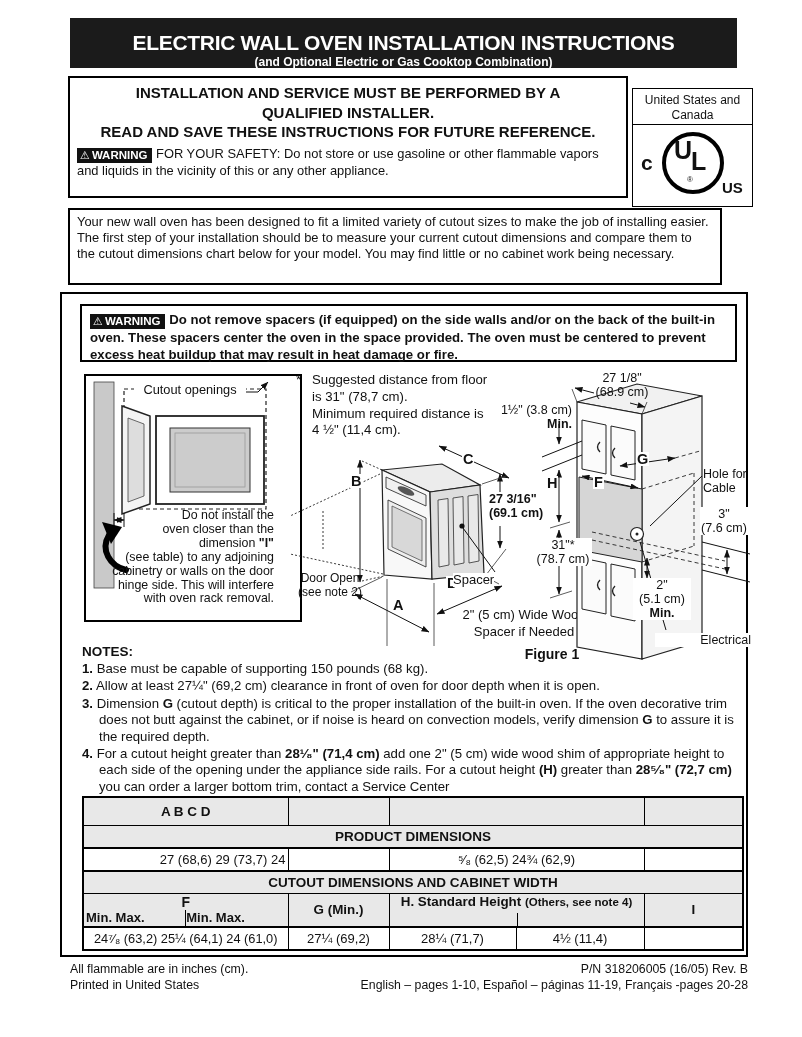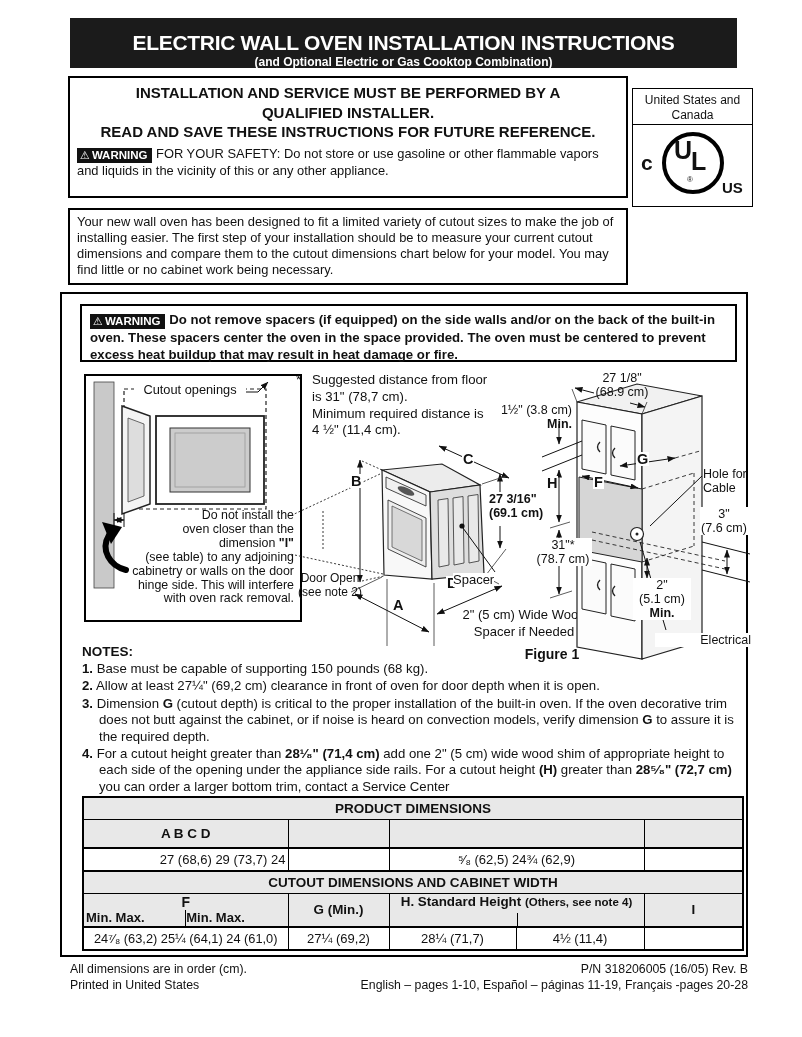--- a/index.html
+++ b/index.html
@@ -65,21 +65,21 @@
 
   <div class="abs box" style="left:68px;top:76px;width:560px;height:122px;">
     <div class="headline" style="padding-top:5px;">INSTALLATION AND SERVICE MUST BE PERFORMED BY A</div>
     <div class="headline">QUALIFIED INSTALLER.</div>
     <div class="headline">READ AND SAVE THESE INSTRUCTIONS FOR FUTURE REFERENCE.</div>
     <div class="bodytxt" style="padding:4px 7px 0 7px;">
       <span class="badge"><span class="tri">⚠</span><span>WARNING</span></span>
       <span>FOR YOUR SAFETY: Do not store or use gasoline or other flammable vapors and liquids in the vicinity of this or any other appliance.</span>
     </div>
   </div>
-  <div class="abs box" style="left:68px;top:208px;width:560px;height:77px;">
+  <div class="abs box" style="left:68px;top:208px;width:654px;height:77px;">
     <div class="bodytxt" style="padding:4px 7px;">Your new wall oven has been designed to fit a limited variety of cutout sizes to make the job of installing easier. The first step of your installation should be to measure your current cutout dimensions and compare them to the cutout dimensions chart below for your model. You may find little or no cabinet work being necessary.</div>
   </div>
 
   <div class="abs" style="left:632px;top:88px;width:121px;height:119px;border:1.5px solid #000;box-sizing:border-box;">
     <div class="ctr" style="height:36px;border-bottom:1.5px solid #000;font-size:12px;line-height:14.5px;padding-top:4px;box-sizing:border-box;">United States and Canada</div>
     <div class="abs" style="left:0;top:36px;width:118px;height:80px;">
       <div class="abs" style="left:29px;top:7px;width:54px;height:54px;border:4px solid #000;border-radius:50%;">
         <span class="abs b" style="left:8px;top:0px;font-size:25px;">U</span>
         <span class="abs b" style="left:25px;top:11px;font-size:25px;">L</span>
         <span class="abs" style="left:21px;top:39px;font-size:8px;">®</span>
@@ -106,21 +106,21 @@
         <rect x="84" y="52" width="80" height="64" fill="#ccc" stroke="#333" stroke-width="1"></rect>
         <rect x="89" y="57" width="70" height="54" fill="none" stroke="#999" stroke-width="0.8"></rect>
         <path d="M158,16 L172,16 L182,6" class="dim" marker-end="url(#ar)"></path>
         <line x1="28" y1="137" x2="28" y2="151" class="dim"></line>
         <line x1="38" y1="137" x2="38" y2="151" class="dim"></line>
         <line x1="28" y1="144" x2="38" y2="144" class="dim" marker-start="url(#ar)" marker-end="url(#ar)"></line>
         <path d="M 40,194 C 24,190 14,174 23,159" stroke="#000" stroke-width="6" fill="none" stroke-linecap="round"></path>
         <polygon points="16,146 36,151 25,168" fill="#000"></polygon>
       </svg>
       <div class="abs wbg ctr" style="left:48px;top:6px;width:112px;font-size:12.8px;line-height:16px;">Cutout openings</div>
-      <div class="abs leftnote" style="left:32px;top:133px;width:176px;">
+      <div class="abs leftnote" style="left:12px;top:133px;width:176px;">
         <div>Do not install the</div>
         <div>oven closer than the</div>
         <div><span>dimension </span><span class="b">"I"</span></div>
         <div>(see table) to any adjoining</div>
         <div>cabinetry or walls on the door</div>
         <div>hinge side. This will interfere</div>
         <div>with oven rack removal.</div>
       </div>
     </div>
 
@@ -266,29 +266,29 @@
 
     <table class="abs dims-table" style="left:20px;top:502px;">
       <colgroup>
           <col style="width:205px">
           <col style="width:101px">
           <col style="width:127px">
           <col style="width:128px">
           <col style="width:99px">
         </colgroup>
       <tbody>
-          <tr class="gray">
+          <tr class="gray" style="height:28px;">
+        <td class="b ctr" style="font-size:13.5px;">A B C D</td>
+        <td></td>
+        <td colspan="2"></td>
+        <td></td>
+      </tr>
+      <tr class="gray">
             <td colspan="5" class="sechead">PRODUCT DIMENSIONS</td>
           </tr>
-      <tr class="gray" style="height:28px;">
-        <td class="b ctr" style="font-size:13.5px;">A B C D</td>
-        <td></td>
-        <td colspan="2"></td>
-        <td></td>
-      </tr>
       <tr class="thick" style="height:23px;">
         <td class="rt">27 (68,6) 29 (73,7) 24</td>
         <td></td>
         <td colspan="2" class="ctr">⁵⁄₈ (62,5) 24¾ (62,9)</td>
         <td></td>
       </tr>
       <tr class="gray thick">
             <td colspan="5" class="sechead">CUTOUT DIMENSIONS AND CABINET WIDTH</td>
           </tr>
       <tr class="gray" style="height:34px;">
@@ -311,21 +311,21 @@
         <td class="ctr">27¼ (69,2)</td>
         <td class="ctr">28¼ (71,7)</td>
         <td class="ctr">4½ (11,4)</td>
         <td></td>
       </tr>
     </tbody>
       </table>
   </div>
 
   <div class="abs foot" style="left:70px;top:962px;">
-    <div>All dimensions are in order (cm).</div>
+    <div>All flammable are in inches (cm).</div>
     <div>Printed in United States</div>
   </div>
   <div class="abs foot rt" style="left:300px;top:962px;width:448px;">
     <div>P/N 318206005 (16/05) Rev. B</div>
     <div>English – pages 1-10, Español – páginas 11-19, Français -pages 20-28</div>
   </div>
 
 </div>
 
 </body></html>

